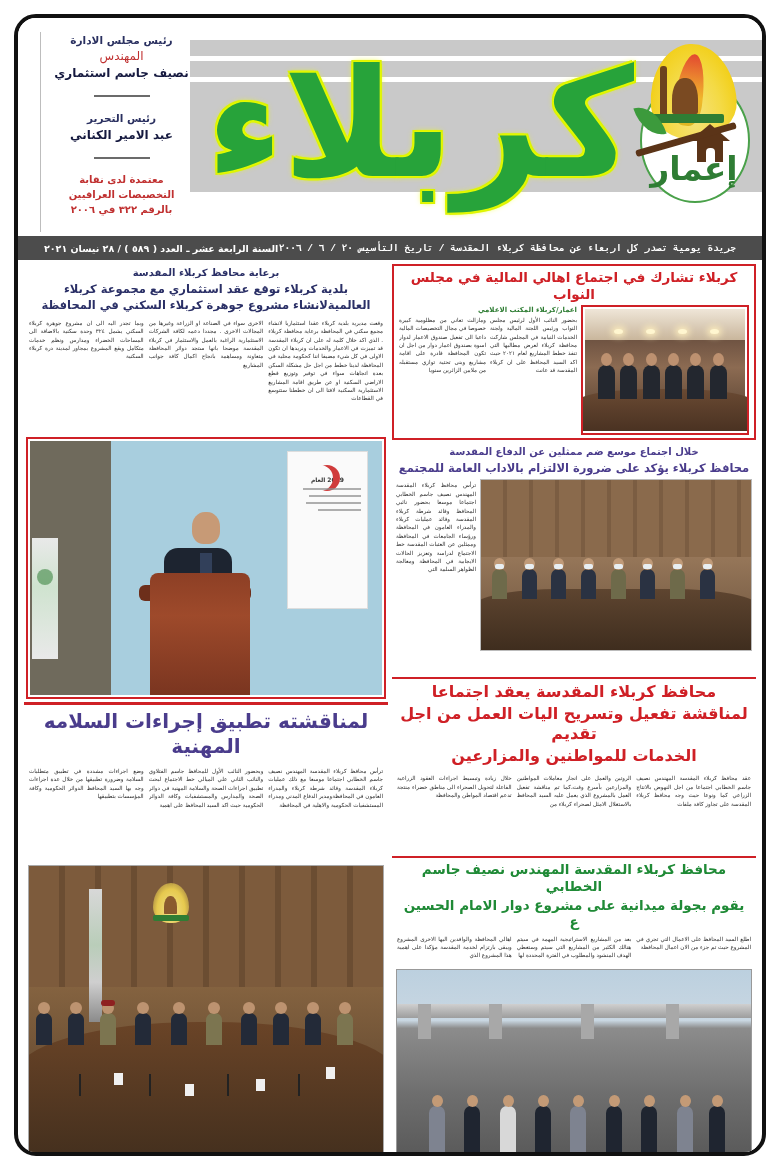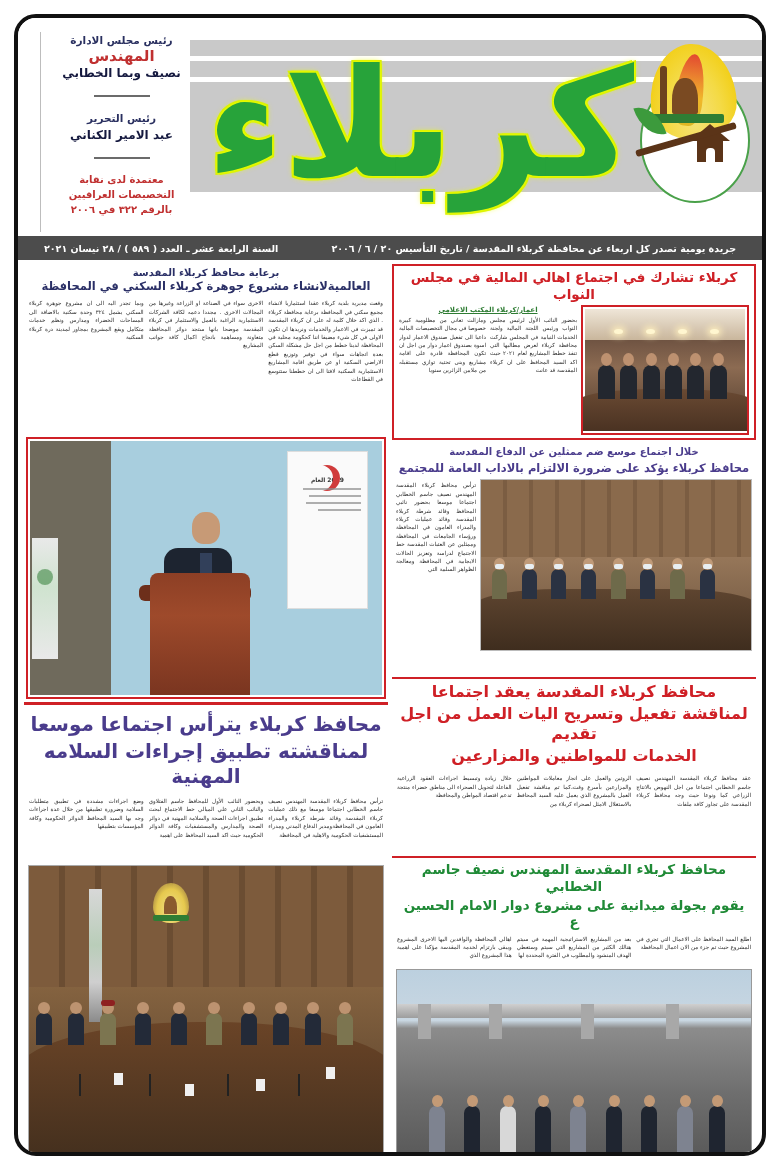--- a/index.html
+++ b/index.html
@@ -192,21 +192,21 @@
     right: 560px;
     left: 22px;
     top: 14px;
     text-align: center;
     direction: rtl;
     border-left: 1px solid #bdbdbd;
     padding-bottom: 6px;
     height: 200px;
   }
   .staff-role  { font-size: 10.5px; font-weight: bold; color: #2a3060; line-height: 16px; }
-  .staff-role-red { font-size: 15px; font-weight: bold; color: #c03030; line-height: 16px; }
+  .staff-role-red { font-size: 12px; font-weight: normal; color: #c03030; line-height: 16px; }
   .staff-name  { font-size: 12px;  font-weight: bold; color: #15193f; line-height: 18px; }
   .staff-rule  {
     width: 56px; height: 2px; background: #6b6b6b;
     margin: 13px auto 13px auto;
   }
   .staff-cert  { font-size: 10px; font-weight: bold; color: #c03030; line-height: 15px; }
 
   
   .info-bar {
     position: relative;
@@ -215,21 +215,21 @@
     color: #ffffff;
     font-size: 9.5px;
     font-weight: bold;
     direction: rtl;
     display: flex;
     align-items: center;
     justify-content: space-between;
     padding: 0 26px;
     letter-spacing: .1px;
   }
-  .info-bar .info-right { white-space: nowrap; }
+  .info-bar .info-right { white-space: nowrap; font-family: Liberation Mono, monospace; }
   .info-bar .info-left  { white-space: nowrap; }
 
   
   .news-body {
     position: relative;
     height: 896px;
     padding: 4px 6px 0 6px;
     display: flex;
     direction: rtl;
     gap: 4px;
@@ -263,26 +263,25 @@
     text-align: center;
     font-weight: bold;
     color: #2a2f66;
     font-size: 10px;
     padding: 2px 4px 0 4px;
     line-height: 1.3;
   }
   .kicker-purple { color: #4a3c8c; }
 
   .byline {
-    text-align: center;
+    text-align: right;
     font-size: 7px;
     font-weight: bold;
     color: #2f7d34;
     padding: 1px 0 2px 0;
-    text-decoration: underline;
   }
 
   
   .cols {
     display: flex;
     direction: rtl;
     gap: 5px;
     padding: 2px 5px 4px 5px;
   }
 
@@ -540,26 +539,27 @@
       <div class="logo-minaret"></div>
       <div class="logo-dome"></div>
       <div class="logo-base"></div>
       <div class="logo-leaf"></div>
       <div class="logo-house">
         <div class="logo-house-roof"></div>
         <div class="logo-house-body"></div>
         <div class="logo-house-door"></div>
       </div>
       <div class="logo-slash"></div>
+      <div class="logo-text">إعمار</div>
     </div>
 
     <div class="staff-col">
       <div class="staff-role">رئيس مجلس الادارة</div>
       <div class="staff-role-red">المهندس</div>
-      <div class="staff-name">نصيف وبما الخطابي</div>
+      <div class="staff-name">نصيف جاسم استثماري</div>
       <div class="staff-rule"></div>
       <div class="staff-role">رئيس التحرير</div>
       <div class="staff-name">عبد الامير الكناني</div>
       <div class="staff-rule"></div>
       <div class="staff-cert">معتمدة لدى نقابة</div>
       <div class="staff-cert">التخصيصات العراقيين</div>
       <div class="staff-cert">بالرقم ٣٢٢ في ٢٠٠٦</div>
     </div>
   </div>
 
@@ -677,20 +677,21 @@
           </div>
         </div>
       </div>
 
     </div>
 
     <div class="col-left">
 
       <div class="article art-box-plain" style="height:170px">
         <div class="kicker">برعاية محافظ كربلاء المقدسة</div>
+        <div class="headline hl-navy h-sm">بلدية كربلاء توقع عقد استثماري مع مجموعة كربلاء</div>
         <div class="headline hl-navy h-sm" style="padding-top:0;">العالميةلانشاء مشروع جوهرة كربلاء السكني في المحافظة</div>
         <div class="cols" style="padding-top:4px;">
           <div class="real-text" style="flex:1;height:104px;">وقعت مديرية بلدية كربلاء عقدا استثماريا لانشاء مجمع سكني في المحافظة برعاية محافظة كربلاء . الذي اكد خلال كلمة له على ان كربلاء المقدسة قد تميزت في الاعمار والخدمات ونريدها ان تكون الاولى في كل شيء مضيفا اننا كحكومة محلية في المحافظة لدينا خطط من اجل حل مشكلة السكن بعدة اتجاهات سواء في توفير وتوزيع قطع الاراضي السكنية او عن طريق اقامة المشاريع الاستثمارية السكنية لافتا الى ان خططنا ستتوسع في القطاعات</div>
           <div class="real-text" style="flex:1;height:104px;">الاخرى سواء في الصناعة او الزراعة وغيرها من المجالات الاخرى . مجددا دعمه لكافة الشركات الاستثمارية الراغبة بالعمل والاستثمار في كربلاء المقدسة موضحا بانها ستجد دوائر المحافظة متعاونة ومساهمة بانجاح اكمال كافة جوانب المشاريع</div>
           <div class="real-text" style="flex:1;height:104px;">وبما تجدر اليه الى ان مشروع جوهرة كربلاء السكني يشمل ٣٢٤ وحدة سكنية بالاضافة الى المساحات الخضراء ومدارس ونظم خدمات متكامل ويقع المشروع بمجاور لمدينة درة كربلاء السكنية</div>
         </div>
       </div>
 
       <div class="photo photo-frame-red" style="height:262px;margin:0 2px;">
         <div class="ph-podium">
@@ -705,21 +706,20 @@
             <div class="byear">2019 العام</div>
             <div class="bline" style="width:74%"></div>
             <div class="bline" style="width:66%"></div>
             <div class="bline" style="width:70%"></div>
             <div class="bline" style="width:54%"></div>
           </div>
         </div>
       </div>
 
       <div class="article art-box-plain" style="height:160px;border-top:3px solid #cf2026;padding-top:4px;">
-        <div class="headline hl-purple h-xl">محافظ كربلاء يترأس اجتماعا موسعا</div>
         <div class="headline hl-purple h-xl" style="padding-top:0;">لمناقشته تطبيق إجراءات السلامه المهنية</div>
         <div class="cols" style="padding-top:6px;">
           <div class="real-text" style="flex:1;height:78px;">ترأس محافظ كربلاء المقدسة المهندس نصيف جاسم الخطابي اجتماعا موسعا مع ذلك عمليات كربلاء المقدسة وقائد شرطة كربلاء والمدراء العامون في المحافظةومدير الدفاع المدني ومدراء المستشفيات الحكومية والاهلية في المحافظة</div>
           <div class="real-text" style="flex:1;height:78px;">وبحضور النائب الأول للمحافظ جاسم الفتلاوي والنائب الثاني علي الميالي خط الاجتماع لبحث تطبيق اجراءات الصحة والسلامة المهنية في دوائر الصحة والمدارس والمستشفيات وكافة الدوائر الحكومية حيث اكد السيد المحافظ على اهمية</div>
           <div class="real-text" style="flex:1;height:78px;">وضع اجراءات مشددة في تطبيق متطلبات السلامة وضرورة تطبيقها من خلال عدة اجراءات وجه بها السيد المحافظ الدوائر الحكومية وكافة المؤسسات بتطبيقها</div>
         </div>
       </div>
 
       <div class="photo" style="height:290px;margin:0 4px;border:1px solid #aaa;">
         <div class="ph-hall">

